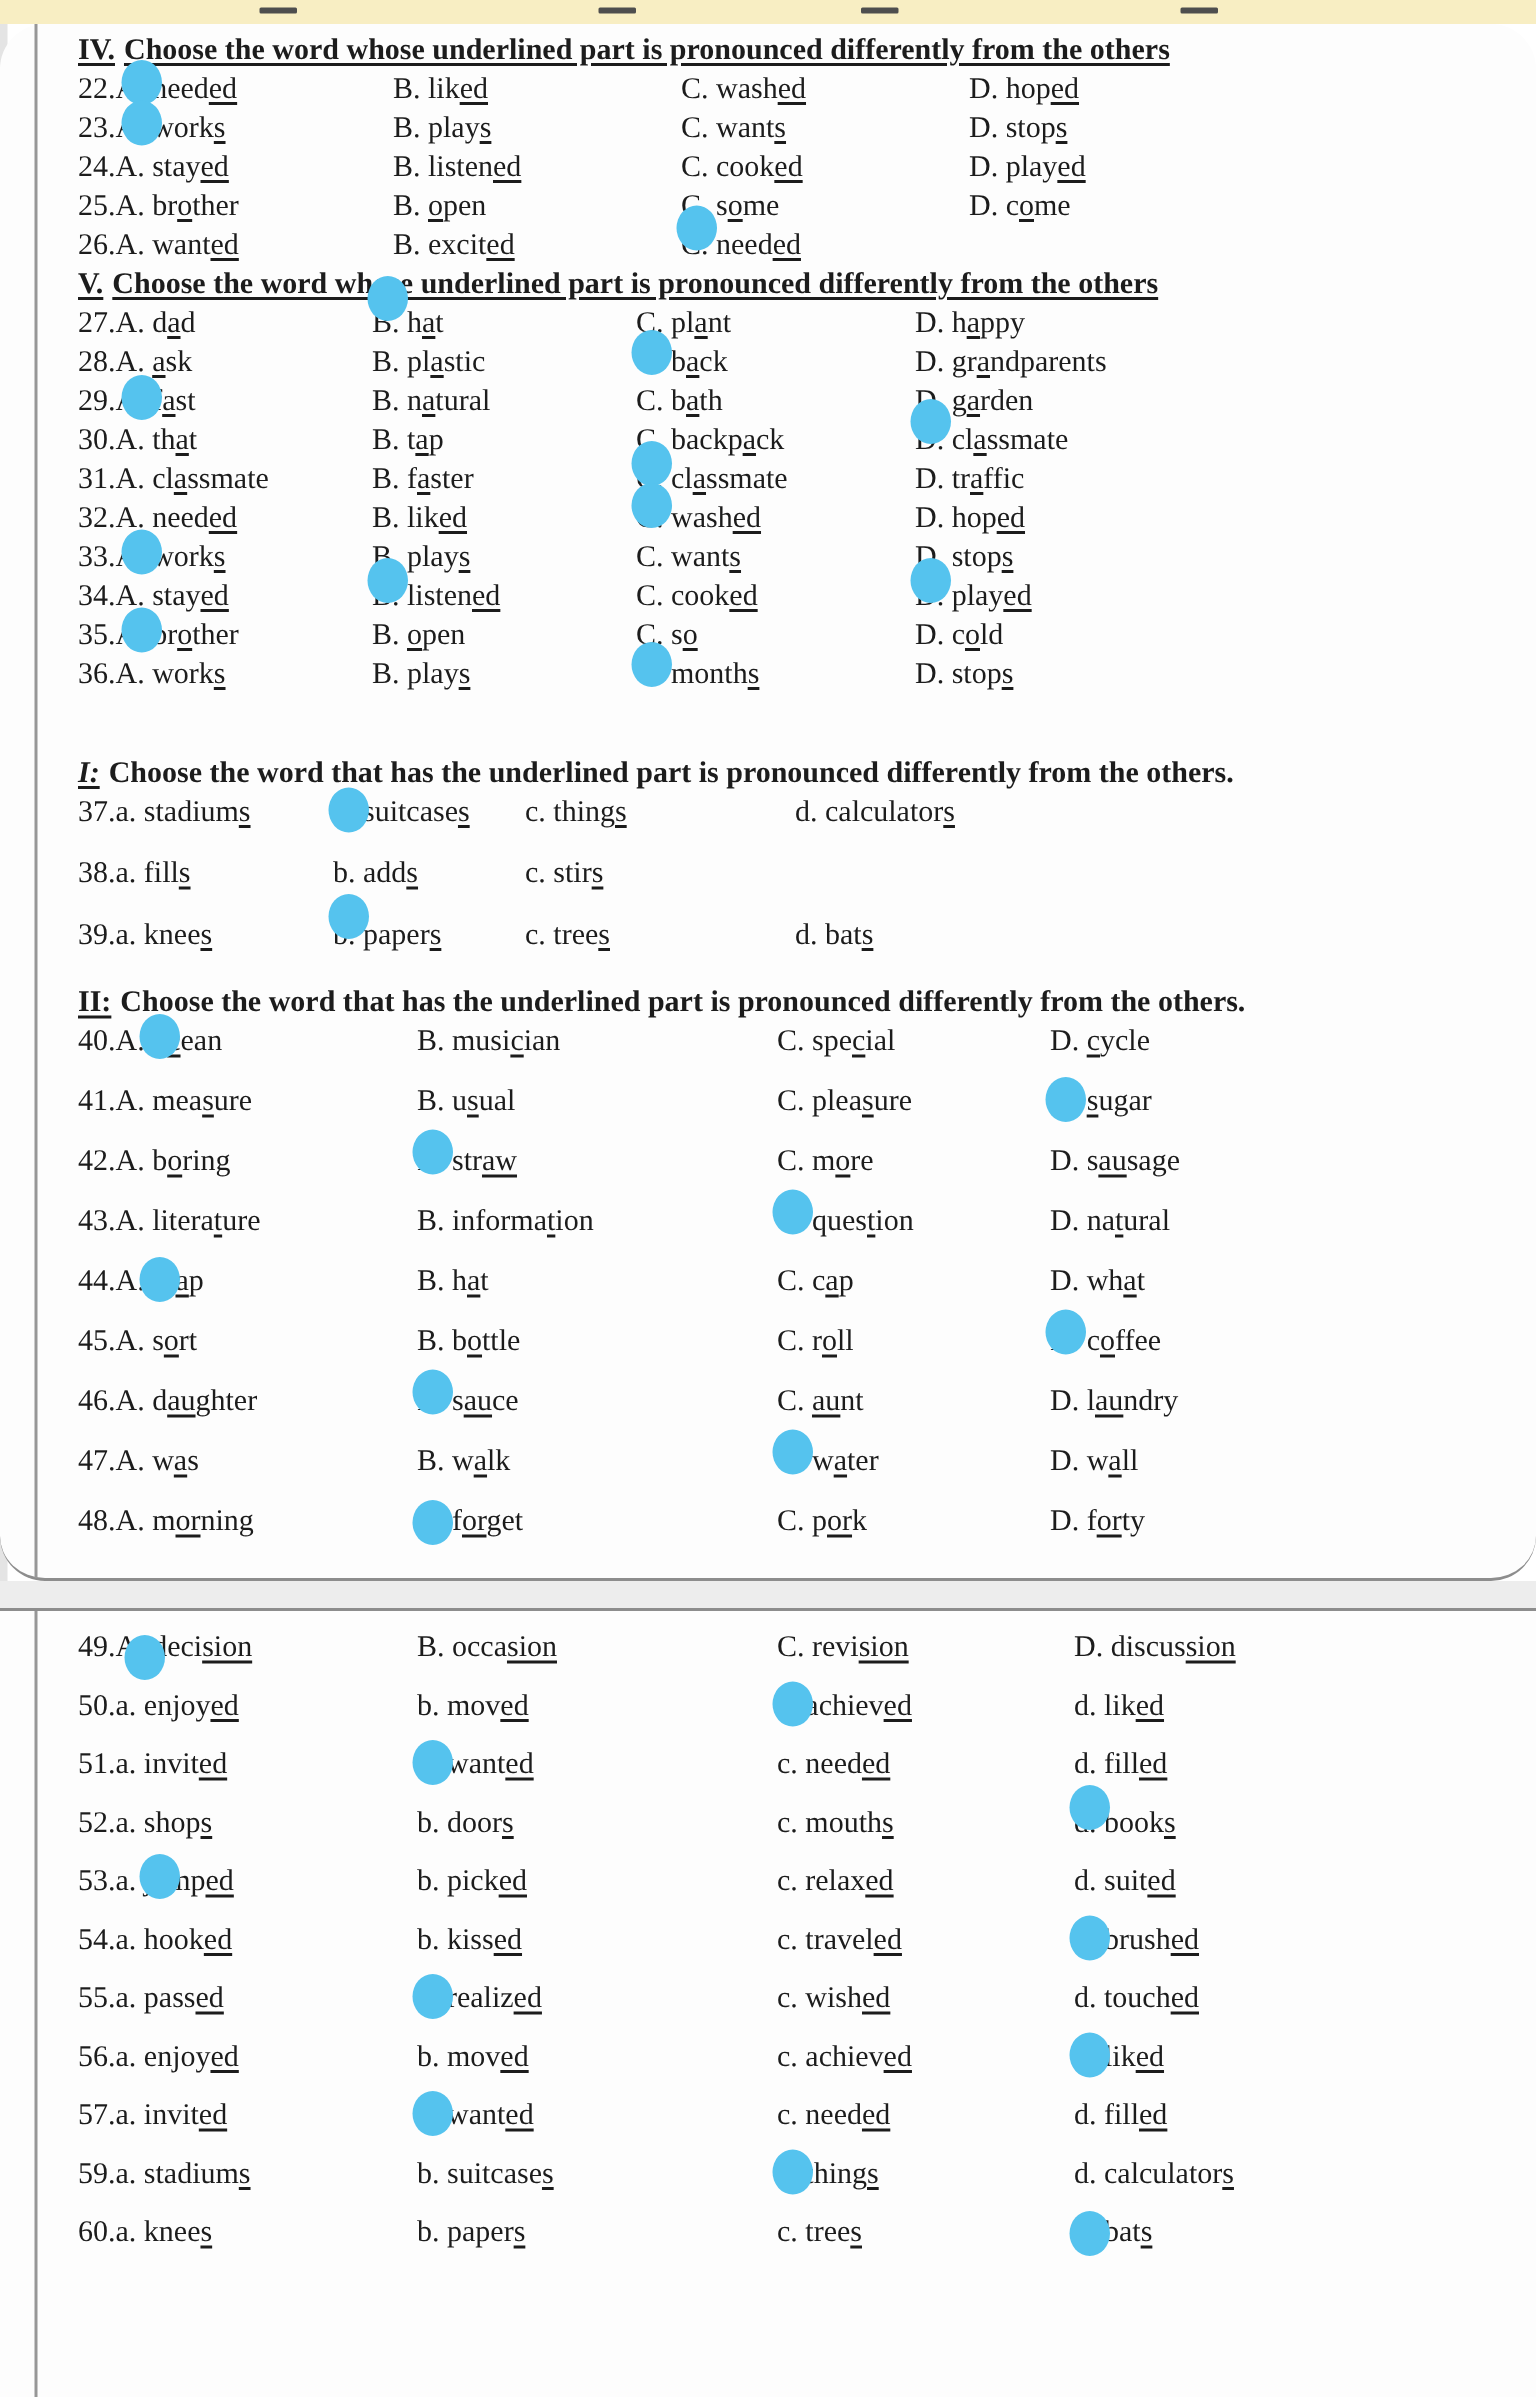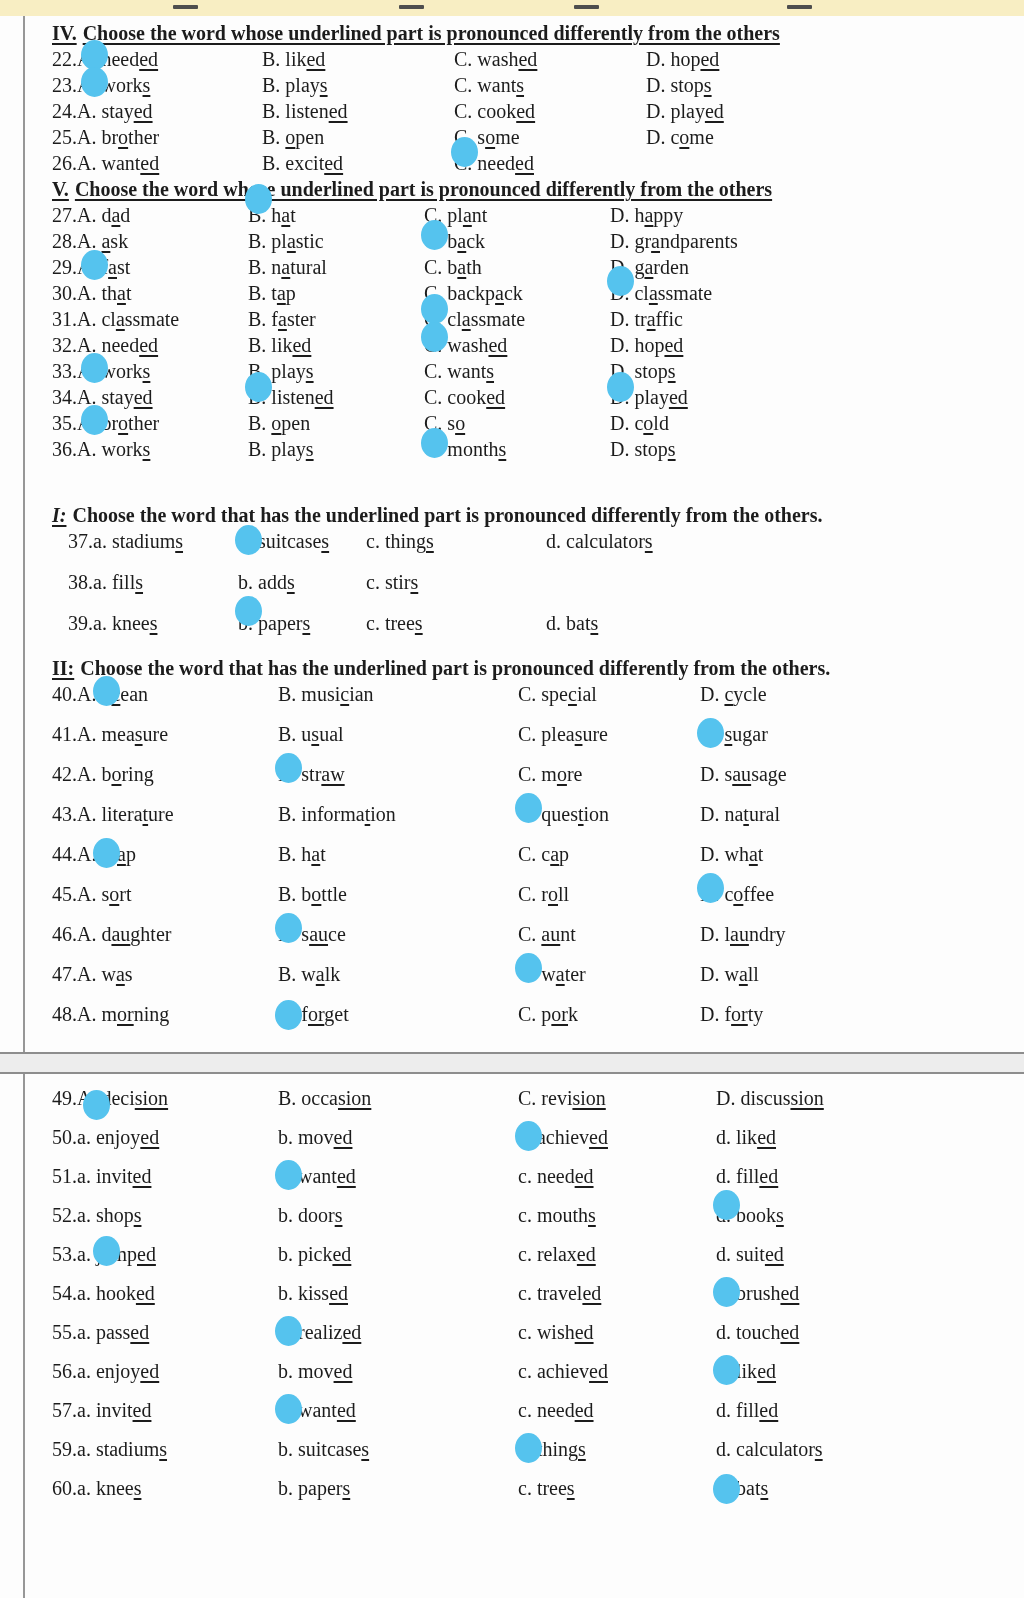--- a/index.html
+++ b/index.html
@@ -5,42 +5,42 @@
   html,body{margin:0;padding:0;background:#ffffff;}
   .screen{
     position:relative;width:1024px;height:1598px;overflow:hidden;
     font-family:"Liberation Serif", serif;color:#1c1c1c;background:#ffffff;
   }
   .top-strip{position:absolute;top:0;left:0;width:1024px;height:16px;background:#f8eec3;}
   .top-strip .dash{position:absolute;top:5px;width:25px;height:4px;background:#4e4e4e;border-radius:1px;}
   .left-edge{position:absolute;left:0;top:16px;bottom:0;width:5px;background:#e4e4e4;}
   .page{position:absolute;left:0;width:1024px;background:#fdfdfd;}
   .page::before{content:"";position:absolute;left:23px;top:0;bottom:0;width:2px;background:#979797;}
-  .page1{top:16px;height:1036px;border-bottom:2px solid #8d8d8d;}
+  .page1{top:16px;height:1036px;border-bottom:2px solid #8d8d8d;border-radius:30px;}
   .page-gap{position:absolute;top:1054px;left:0;width:1024px;height:18px;background:#ededed;}
   .page2{top:1072px;height:526px;border-top:2px solid #8d8d8d;}
   .content{position:relative;padding:4px 14px 0 52px;}
   .page2 .content{padding-top:13px;}
 
   .sec-header{font-size:20px;font-weight:700;line-height:26px;white-space:nowrap;}
   .sec-header.ul-all{text-decoration:underline;text-underline-offset:3px;}
   .sec-header .hdr-label{margin-right:6px;}
   .sec-header .lbl-underline{text-decoration:underline;text-underline-offset:3px;}
   .sec-header .lbl-italic{font-style:italic;}
   .sec-header.loose-h{margin-top:2px;margin-bottom:2px;}
   .spacer-big{height:38px;}
 
   .q-row{display:grid;position:relative;align-items:start;}
   .q-row.dense{line-height:26px;font-size:20px;font-weight:400;}
   .q-row.loose{line-height:22px;font-size:20px;font-weight:400;height:40px;}
   .p2 .q-row.loose{height:39px;}
   .rows-i .q-row.loose{height:41px;}
   .cols-iv{grid-template-columns:210px 192px 192px 1fr;}
   .cols-v{grid-template-columns:196px 176px 186px 1fr;}
-  .cols-i{grid-template-columns:170px 128px 180px 1fr;margin-left:16px;}
+  .cols-i{grid-template-columns:170px 128px 180px 1fr;}
   .cols-ii{grid-template-columns:226px 240px 182px 1fr;}
   .cols-p2{grid-template-columns:226px 240px 198px 1fr;}
   .opt-cell{position:relative;white-space:nowrap;}
   .qnum{display:inline-block;}
   .u{text-decoration:underline;text-underline-offset:3px;}
   .dot{position:absolute;width:27px;height:30px;border-radius:50%;z-index:3;}
 </style>
 </head>
 <body>
 

